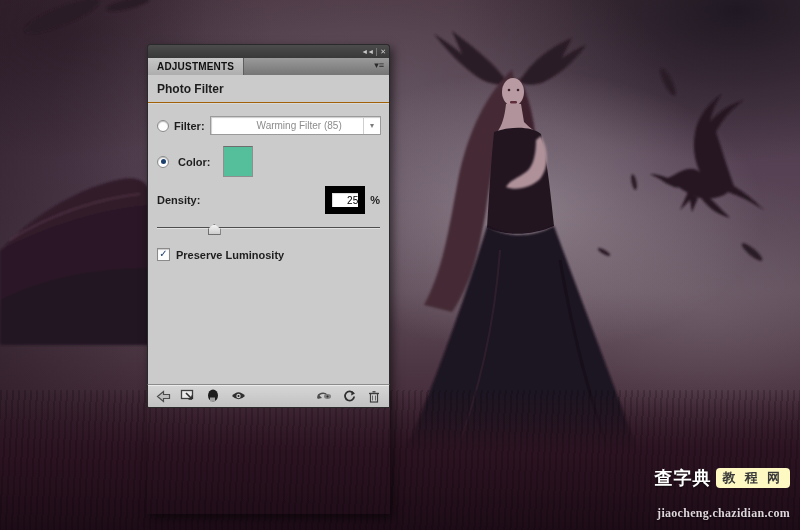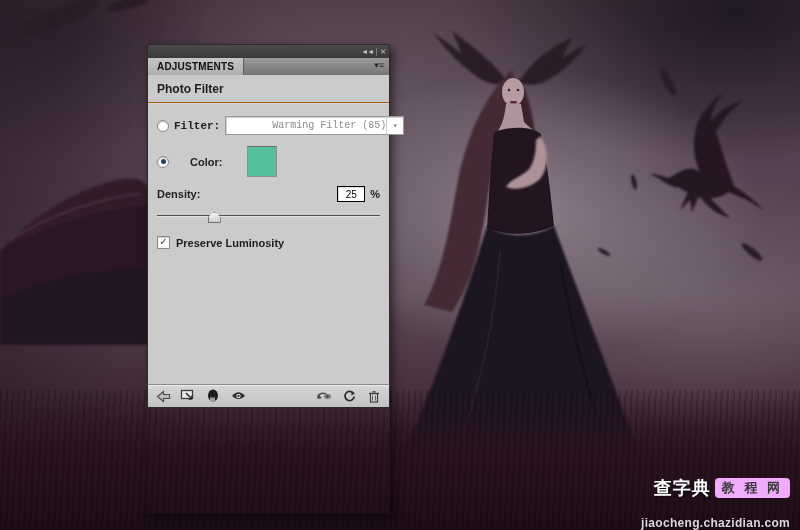--- a/index.html
+++ b/index.html
@@ -42,34 +42,34 @@
   .p-body{background:#cbcbcb;border-left:1px solid #2a2a2a;border-right:1px solid #2a2a2a;
     height:309px;position:relative;}
   .p-heading{font-weight:bold;font-size:12px;padding:7px 0 6px 9px;
     border-bottom:1px solid #a16207;box-shadow:0 1px 0 #d9d9d9;}
   .row{display:flex;align-items:center;}
   .lbl{font-weight:bold;color:#1e1e1e;}
   .radio{width:10px;height:10px;border-radius:50%;background:#fdfdfd;
     border:1px solid #8a8a8a;box-shadow:inset 0 1px 1px rgba(0,0,0,.25);
     display:inline-flex;align-items:center;justify-content:center;cursor:pointer;flex:0 0 auto;}
   .radio.on::after{content:"";width:5px;height:5px;border-radius:50%;background:#1c3f6e;}
-  .filter-row{margin:13px 8px 0 9px;gap:5px;font-family:Liberation Mono, monospace;}
+  .filter-row{margin:13px 8px 0 9px;gap:5px;}
   .dropdown{flex:1;height:17px;background:#fff;border:1px solid #9a9a9a;
     box-shadow:inset 1px 1px 1px rgba(0,0,0,.2);display:flex;align-items:center;cursor:pointer;}
   .dd-text{flex:1;color:#8c8c8c;font-size:10px;padding-left:6px;white-space:nowrap;
     overflow:hidden;margin-left:40px;}
   .dd-btn{width:16px;align-self:stretch;border-left:1px solid #cfcfcf;display:flex;
     align-items:center;justify-content:center;color:#7c7c7c;font-size:8px;}
-  .color-row{margin:11px 8px 0 9px;gap:21px;}
+  .color-row{margin:11px 8px 0 9px;gap:9px;}
   .swatch{width:28px;height:29px;margin-left:4px;background:#55BE9A;
     border:1px solid #8f8f8f;border-top-color:#6e6e6e;cursor:pointer;}
   .density-row{margin:9px 9px 4px 9px;}
   .density-row .lbl{flex:1;}
-  .num{width:26px;height:14px;border:1px solid #000000;background:#fff;font-size:10px;
-    text-align:center;font-family:"Liberation Sans","DejaVu Sans",sans-serif;
+  .num{width:26px;height:14px;border:7px solid #000000;background:#fff;font-size:10px;
+    text-align:right;font-family:"Liberation Sans","DejaVu Sans",sans-serif;
     box-shadow:inset 1px 1px 1px rgba(0,0,0,.15);padding:0;}
   .unit{font-weight:bold;margin-left:5px;}
   .slider{position:relative;margin:10px 9px 0 9px;height:12px;cursor:pointer;}
   .track{position:absolute;left:0;right:0;top:3px;height:1px;background:#4e4e4e;
     box-shadow:0 1px 0 #e2e2e2;}
   .thumb{position:absolute;top:0;width:11px;height:9px;margin-left:-5px;
     background:linear-gradient(#f4f4f4,#cdcdcd);border:1px solid #6f6f6f;
     clip-path:polygon(50% 0,100% 45%,100% 100%,0 100%,0 45%);cursor:grab;}
   .preserve-row{margin:12px 8px 0 9px;gap:6px;}
   .checkbox{width:11px;height:11px;background:#fdfdfd;border:1px solid #8a8a8a;
@@ -77,25 +77,25 @@
     justify-content:center;cursor:pointer;flex:0 0 auto;}
   .check{font-size:10px;line-height:1;color:#1c3f6e;font-weight:bold;margin-top:-2px;}
   .p-footer{height:22px;background:linear-gradient(#d6d6d6,#c2c2c2);
     border:1px solid #2a2a2a;border-top:1px solid #8b8b8b;border-radius:0 0 2px 2px;
     box-shadow:inset 0 1px 0 #ececec;display:flex;align-items:center;padding:0 7px;gap:9px;}
   .f-ic{width:16px;height:15px;display:flex;align-items:center;justify-content:center;
     cursor:pointer;}
   .f-spacer{flex:1;}
 
   
-  .watermark{position:absolute;right:10px;bottom:0;text-align:left;
-    color:#fff;text-shadow:0 1px 2px rgba(0,0,0,.6);}
+  .watermark{position:absolute;right:10px;bottom:9px;text-align:right;
+    color:#fff;text-shadow:0 1px 2px rgba(0,0,0,.6);font-family:Liberation Serif, serif;}
   .wm-row{display:flex;align-items:center;justify-content:flex-end;gap:4px;}
   .wm-brand{font-size:18px;font-weight:bold;letter-spacing:1px;}
-  .wm-badge{background:#f0abfc;color:#3a3a3a;font-size:13px;font-weight:bold;
+  .wm-badge{background:#fef9c3;color:#3a3a3a;font-size:13px;font-weight:bold;
     padding:1px 7px;border-radius:4px;letter-spacing:3px;text-shadow:none;}
   .wm-url{font-size:12px;font-weight:bold;color:#ddd6da;margin-top:16px;letter-spacing:.3px;}
 </style>
 </head>
 <body>
 
 <div class="stage">
 
   <div class="sky"></div>
   <div class="left-vignette"></div>

